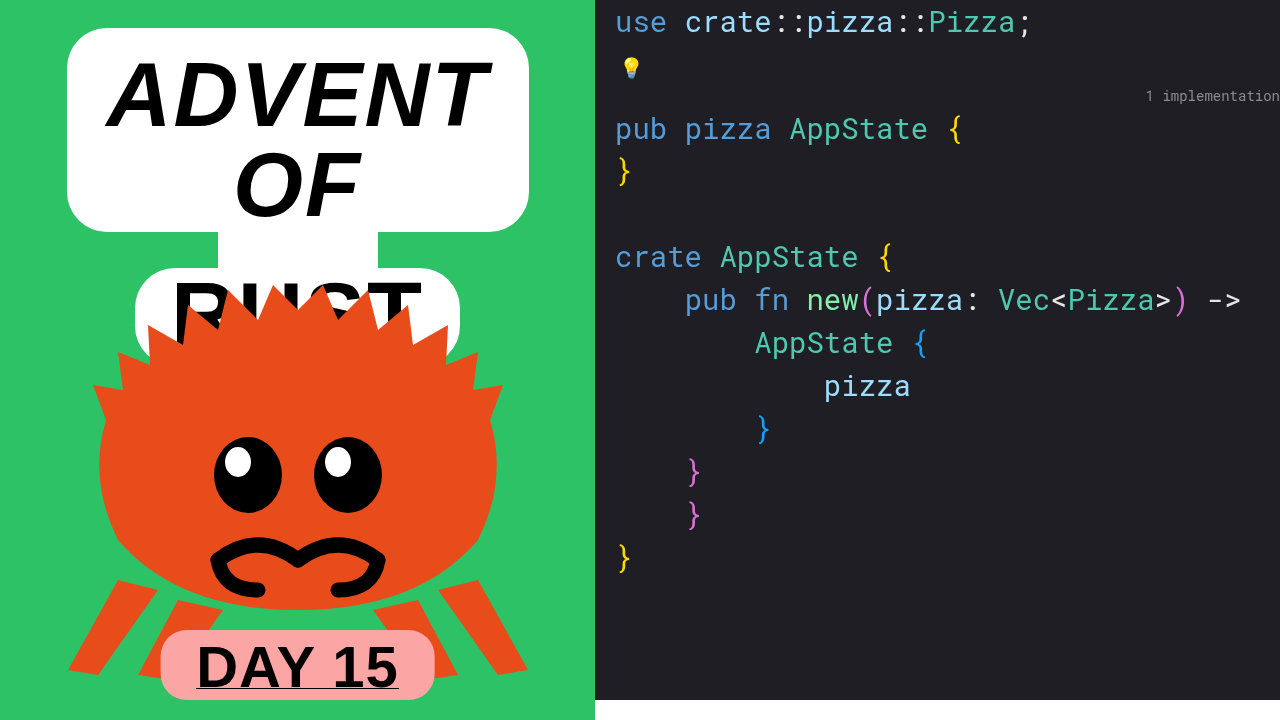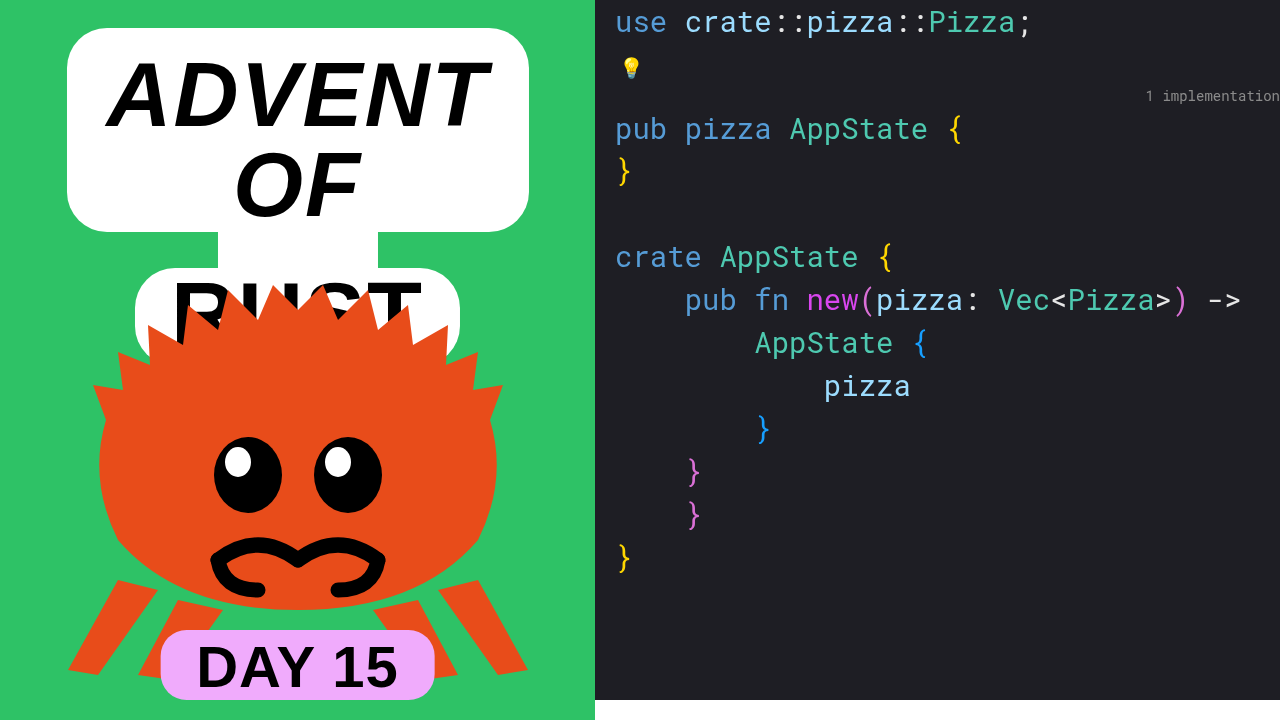--- a/index.html
+++ b/index.html
@@ -44,23 +44,24 @@
     width: 160px;
     height: 50px;
     background: #fff;
     margin: -8px auto 0 auto;
   }
   .day-pill {
     position: absolute;
     bottom: 20px;
     left: 50%;
     transform: translateX(-50%);
-    background: #f0abfc;
+    background: #fca5a5;
     border-radius: 26px;
     padding: 8px 36px 4px 36px;
+    text-decoration: underline;
   }
   .day-text {
     font-family: Impact, "Arial Black", sans-serif;
     font-size: 58px;
     font-weight: 900;
     letter-spacing: 1px;
     color: #000;
     line-height: 1;
   }
   .crab {
@@ -83,21 +84,21 @@
     overflow: hidden;
     white-space: nowrap;
   }
   .code-line { display: block; }
   .lightbulb { color: #ffd53e; font-size: 20px; margin-left: 4px; }
   .codelens { color: #8b8b8b; font-size: 14px; text-align: right; }
   .kw-blue { color: #569cd6; }
   .type-teal { color: #4ec9b0; }
   .var-sky { color: #9cdcfe; }
   .text-w { color: #e6e6e6; }
-  .fn-yellow { color: #d946ef; }
+  .fn-yellow { color: #86efac; }
   .brace-y { color: #ffd700; }
   .brace-pink { color: #da70d6; }
   .brace-blue { color: #179fff; }
   .ind { white-space: pre; }
 </style>
 </head>
 <body>
 
 <div class="left-panel">
   <div class="title-block">

